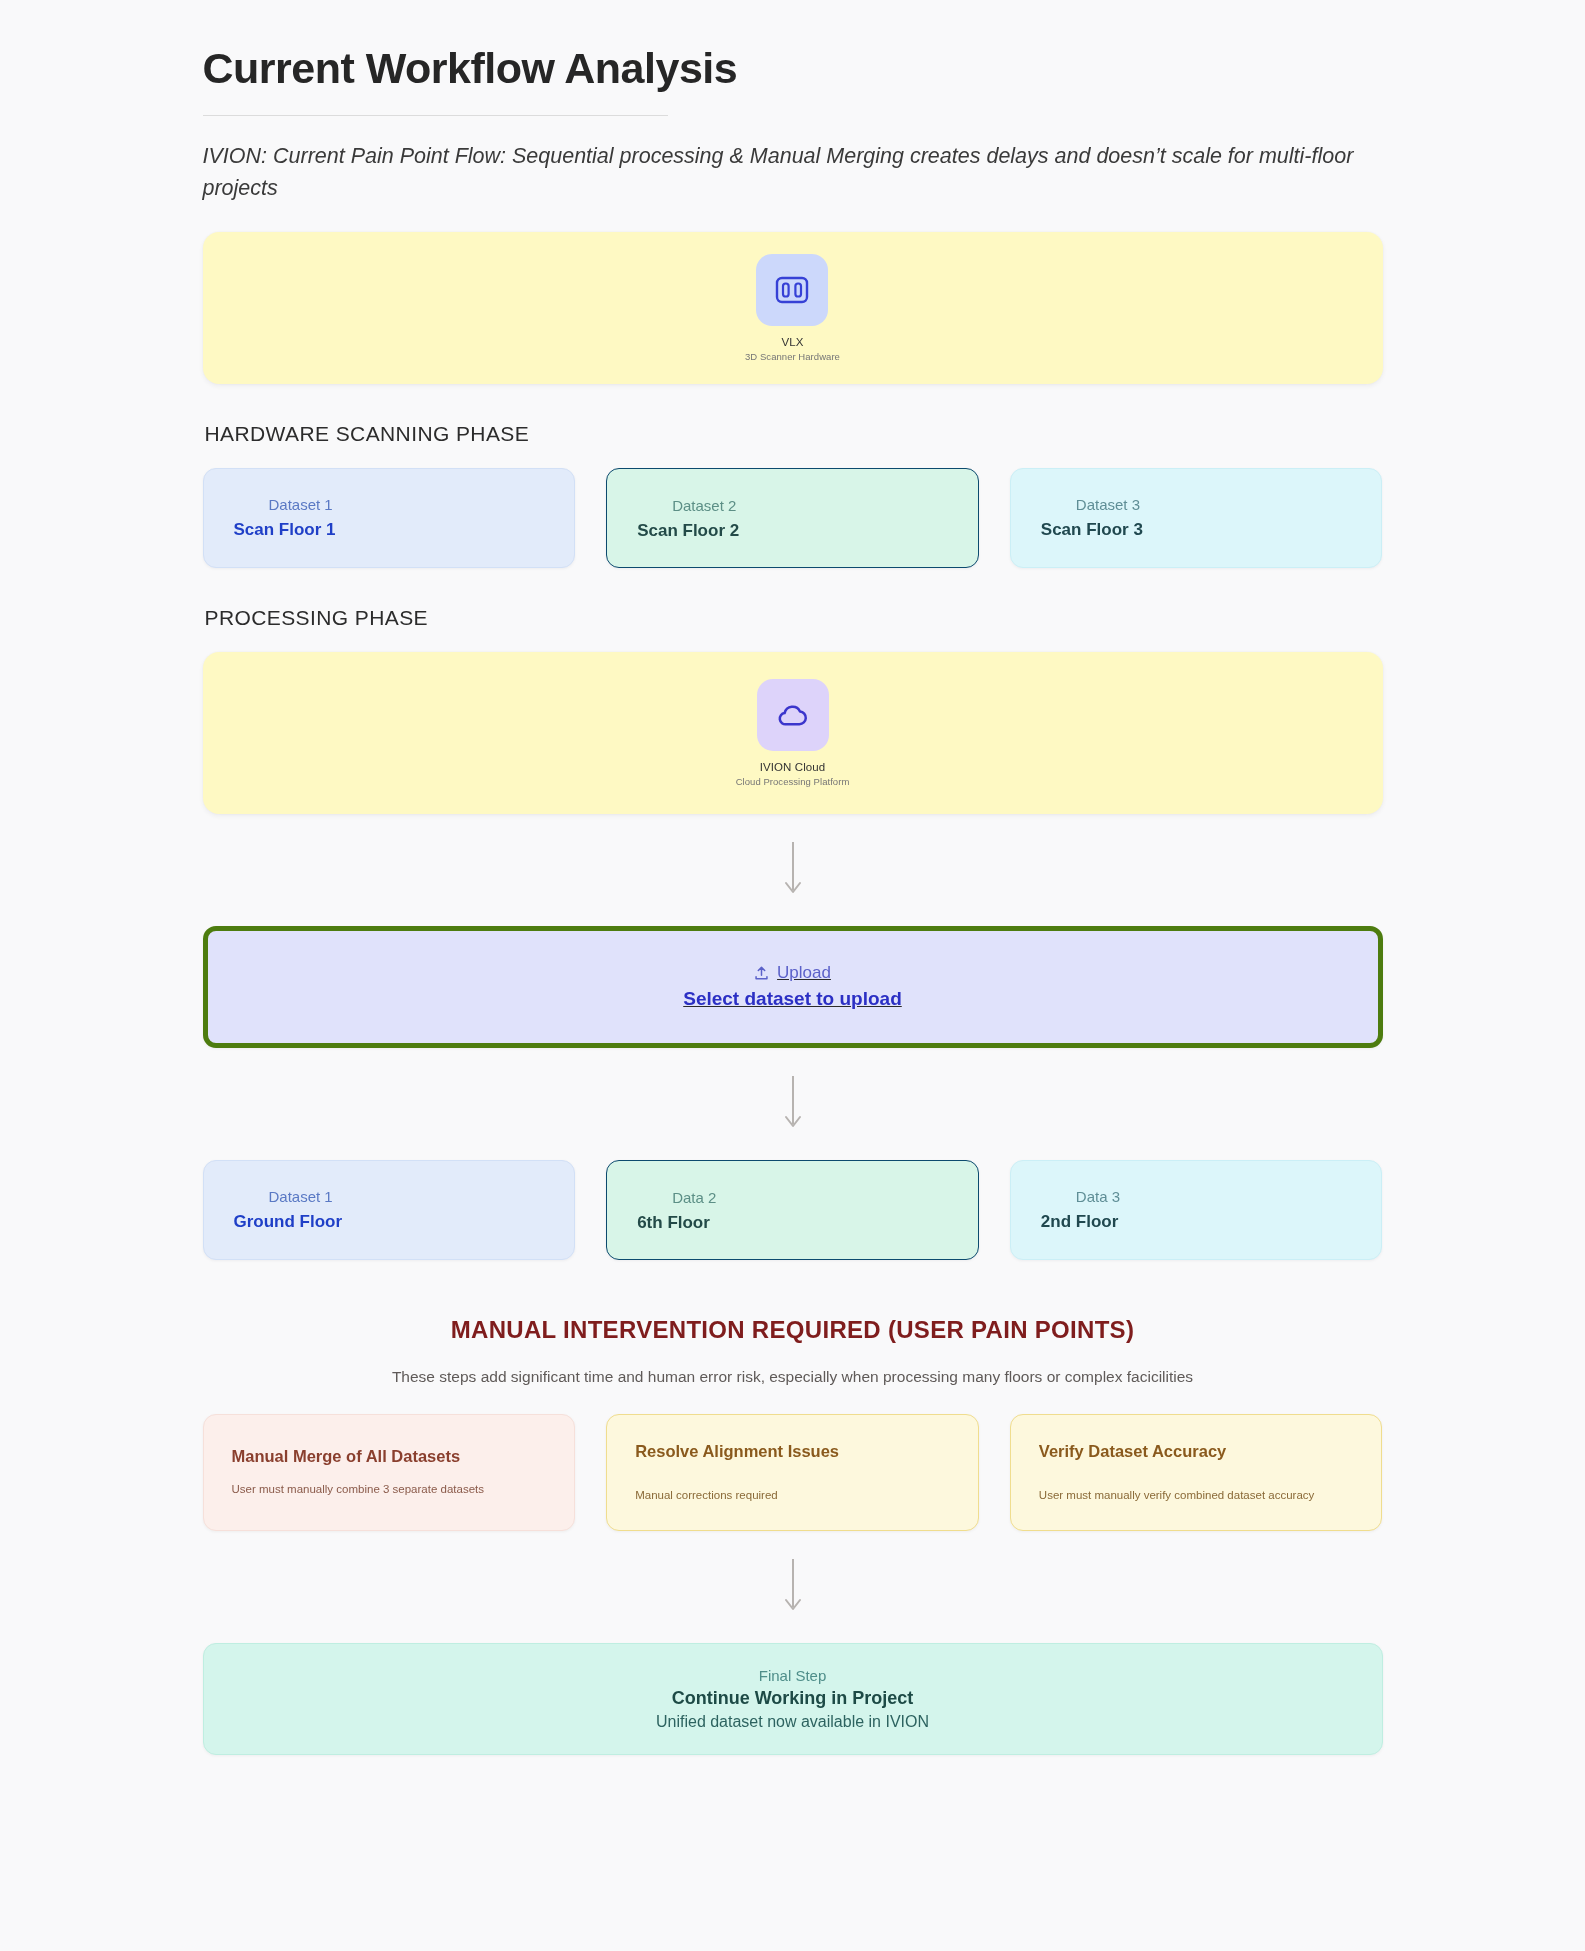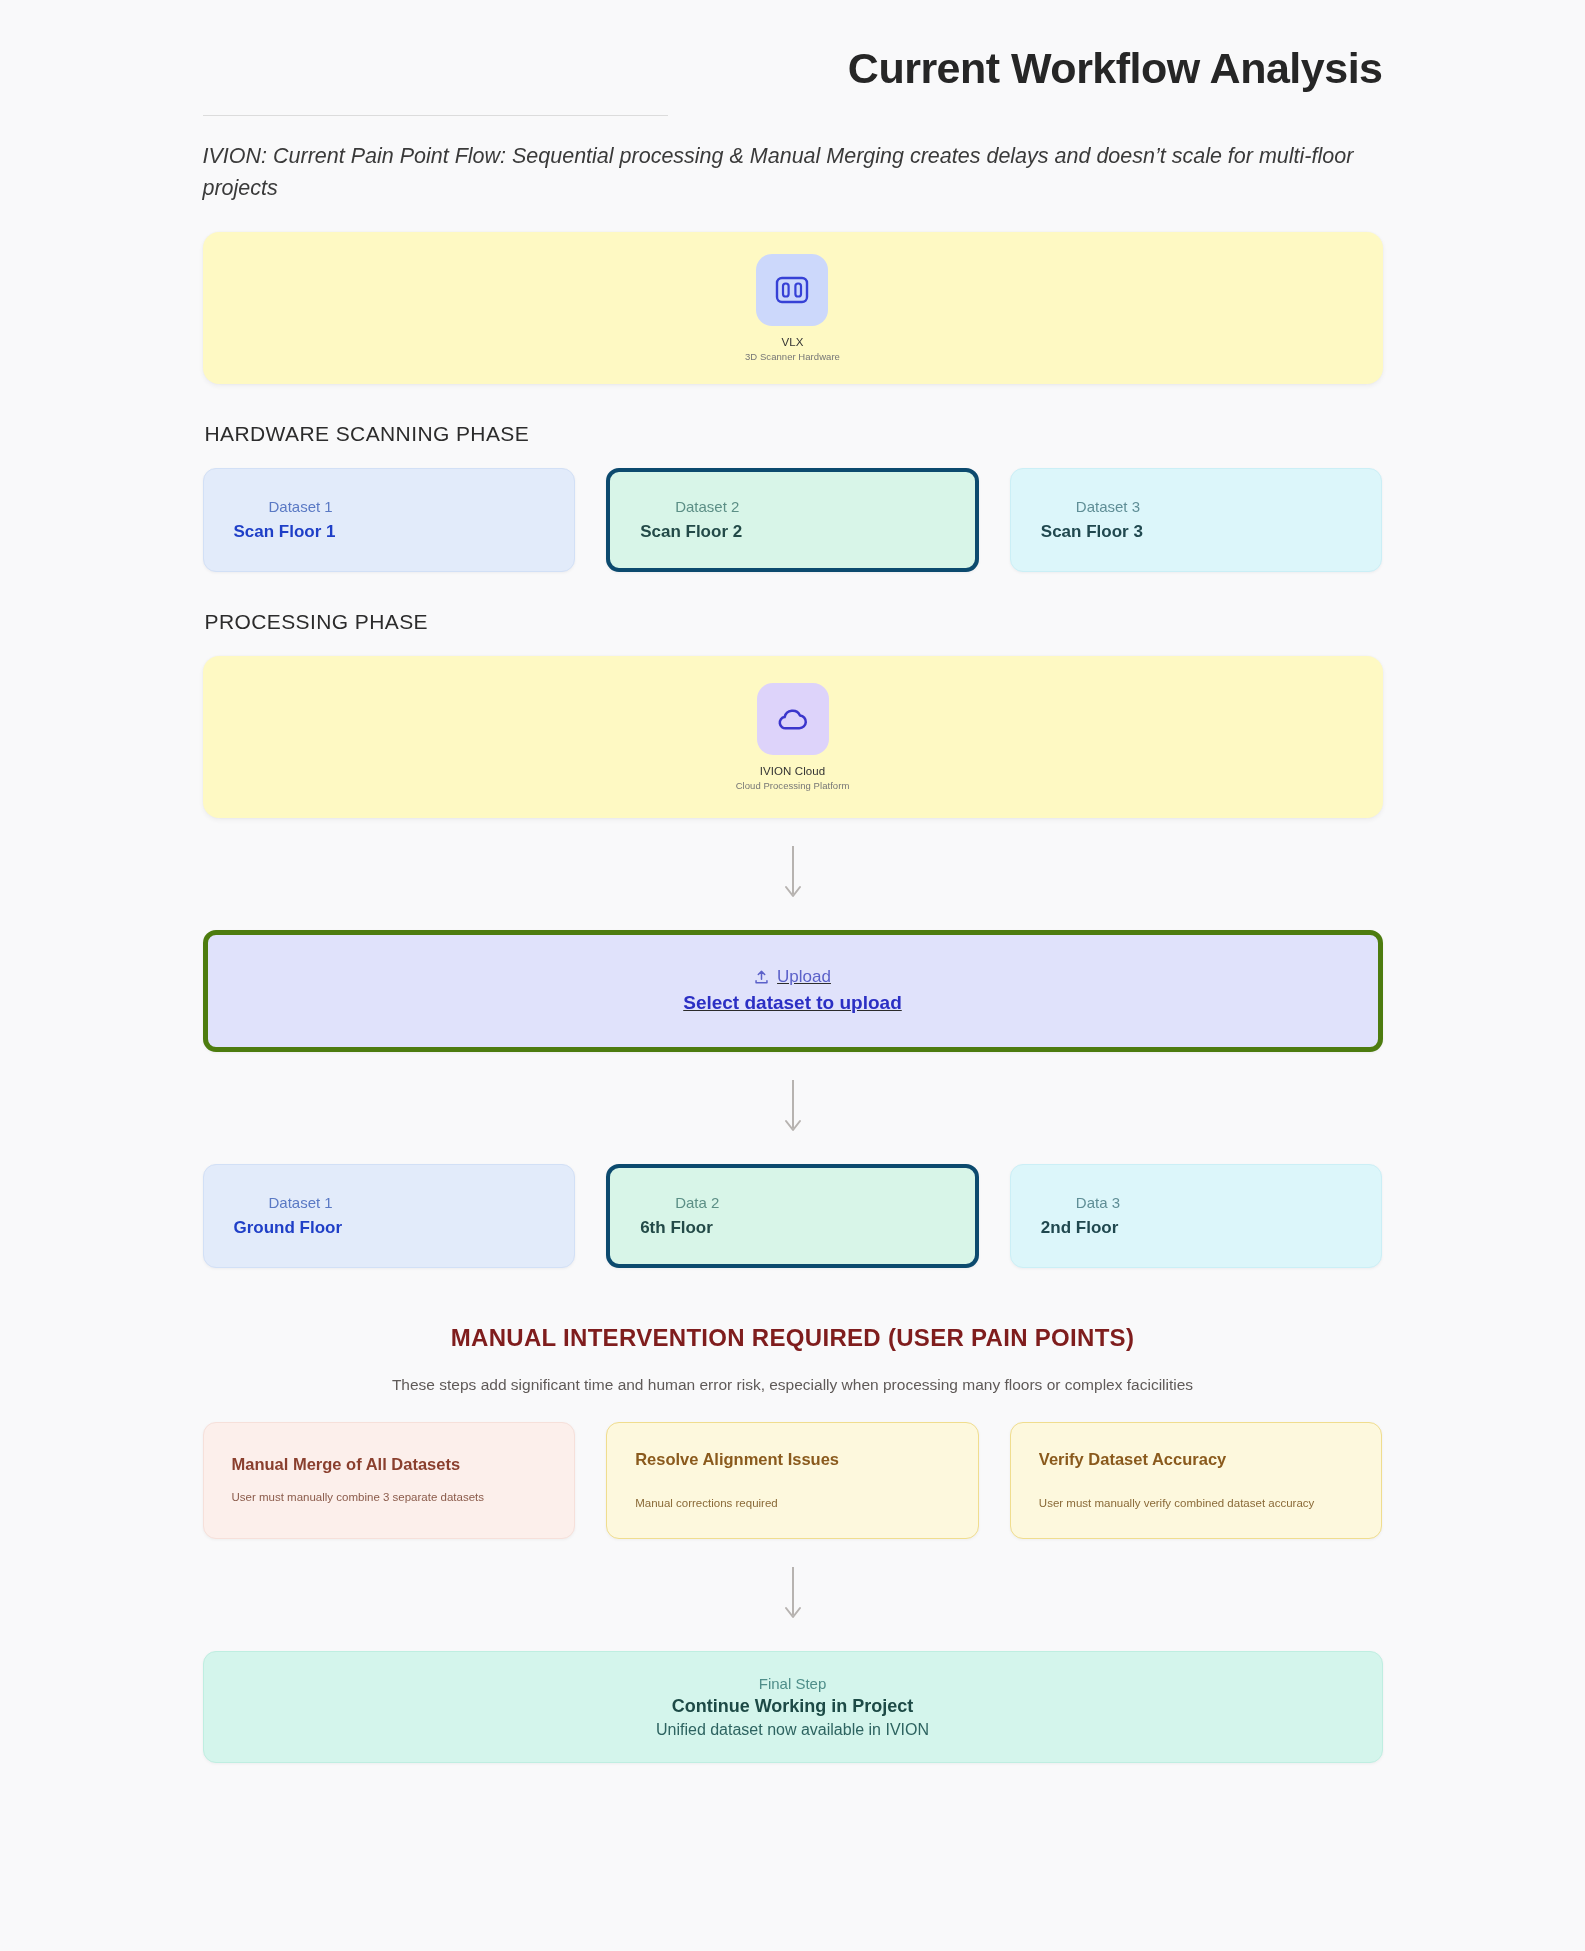--- a/index.html
+++ b/index.html
@@ -28,21 +28,20 @@
   }
 
   
   .page-title {
     font-size: 43px;
     font-weight: 700;
     letter-spacing: -0.5px;
     color: #262626;
     line-height: 1.15;
     margin-bottom: 22px;
-    text-align: right;
   }
 
   .title-rule {
     width: 465px;
     height: 1px;
     background: #dcdcdc;
     margin-bottom: 25px;
   }
 
   .subtitle {
@@ -118,21 +117,21 @@
   .ds-card {
     border-radius: 13px;
     padding: 26px 30px;
     min-height: 100px;
     display: flex;
     flex-direction: column;
     justify-content: center;
     box-shadow: 0 1px 3px rgba(20,20,40,0.05);
   }
   .ds-card.c-blue { background: #e2ebfa; border: 1px solid #d2e0f6; }
-  .ds-card.c-mint { background: #d8f5e8; border: 4px solid #0c4a6e; justify-content: flex-end; }
+  .ds-card.c-mint { background: #d8f5e8; border: 1px solid #0c4a6e; justify-content: flex-end; }
   .ds-card.c-cyan { background: #dcf6fa; border: 1px solid #cbeff6; }
 
   .ds-kicker { font-size: 15px; margin-bottom: 7px; padding-left: 35px; }
   .ds-title  { font-size: 17px; font-weight: 700; }
 
   .c-blue .ds-kicker { color: #5a79c4; }
   .c-blue .ds-title  { color: #1f3fc7; }
   .c-mint .ds-kicker { color: #5c8f86; }
   .c-mint .ds-title  { color: #234a48; }
   .c-cyan .ds-kicker { color: #5f8e96; }

